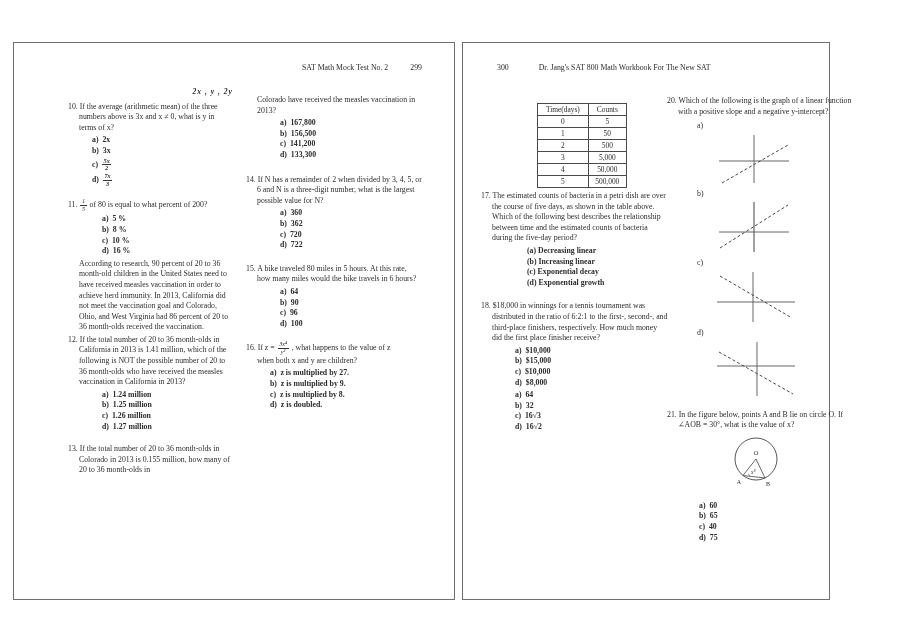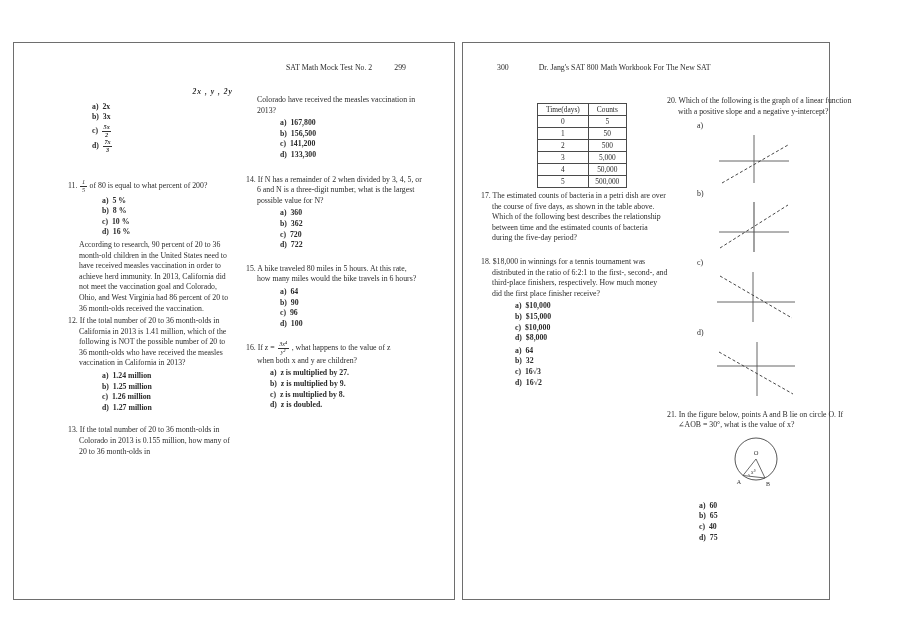--- a/index.html
+++ b/index.html
@@ -3,40 +3,40 @@
 <meta charset="utf-8">
 <style>
   html,body{margin:0;padding:0;background:#ffffff;}
   .canvas{position:relative;width:910px;height:644px;background:#ffffff;overflow:hidden;
           font-family:"Liberation Serif","DejaVu Serif",serif;color:#2b2b2b;}
   .page{position:absolute;top:42px;height:558px;background:#fff;border:1.5px solid #6e6e6e;box-sizing:border-box;}
   .page.left{left:13px;width:442px;}
   .page.right{left:462px;width:368px;}
 
   .runhead{position:absolute;top:20px;font-size:7.8px;display:flex;gap:22px;white-space:nowrap;}
-  .page.left .runhead{left:272px;}
+  .page.left .runhead{left:288px;}
   .page.right .runhead{left:34px;gap:30px;}
 
   .col{position:absolute;font-size:7.8px;line-height:10.6px;}
   .col1{left:54px;top:44px;width:165px;}
   .col2{left:232px;top:52px;width:176px;}
   .rcol1{left:18px;top:60px;width:188px;}
   .rcol2{left:204px;top:53px;width:226px;}
 
   .given{text-align:right;font-style:italic;font-weight:bold;font-size:7.6px;margin-bottom:4px;letter-spacing:1px;}
   .q{padding-left:11px;text-indent:-11px;margin-top:10px;}
   .q.first{margin-top:0;}
   .cont{padding-left:11px;margin-top:0;}
   .qhdr{margin-top:14px;}
   .info{margin-top:2px;padding-left:11px;}
   .opts{margin-top:2px;font-weight:bold;}
   .opt{white-space:pre-wrap;padding-left:24px;}
   .opts.deep .opt{padding-left:34px;}
   .opts.paren .opt{padding-left:20px;}
-  .qrow{display:flex;align-items:center;gap:3px;margin-top:25px;white-space:nowrap;}
+  .qrow{display:flex;align-items:center;gap:3px;margin-top:10px;white-space:nowrap;}
   .q16b{padding-left:11px;}
   .frac{display:inline-flex;flex-direction:column;align-items:center;font-size:6.2px;line-height:6.8px;vertical-align:middle;font-style:italic;}
   .frac .num{border-bottom:0.8px solid #333;padding:0 1.5px;}
   .fopt{display:flex;align-items:center;gap:4px;padding-left:24px;margin:1px 0;}
 
   table.counts{border-collapse:collapse;margin:0 0 0 56px;font-size:7.4px;}
   table.counts th,table.counts td{border:0.9px solid #4a4a4a;padding:0.5px 6px;text-align:center;font-weight:normal;line-height:10px;}
   table.counts th{padding:0.5px 8px;}
 
   .graphrow{margin-top:4px;}
@@ -52,20 +52,21 @@
 
   <div class="page left">
     <div class="runhead">
       <span>SAT Math Mock Test No. 2</span>
       <span>299</span>
     </div>
 
     <div class="col col1">
       <div class="given">2x ,  y ,  2y</div>
 
+      <div class="q first">10. If the average (arithmetic mean) of the three numbers above is 3x and x ≠ 0, what is y in terms of x?</div>
       <div class="opts">
         <div class="opt">a)  2x</div>
         <div class="opt">b)  3x</div>
         <div class="fopt">
           <span>c)</span>
           <span class="frac">
             <span class="num">5x</span>
             <span class="den">2</span>
           </span>
         </div>
@@ -183,20 +184,26 @@
               <td>50,000</td>
             </tr>
         <tr>
               <td>5</td>
               <td>500,000</td>
             </tr>
       </tbody>
         </table>
 
       <div class="q" style="margin-top:3px;">17. The estimated counts of bacteria in a petri dish are over the course of five days, as shown in the table above. Which of the following best describes the relationship between time and the estimated counts of bacteria during the five-day period?</div>
+      <div class="opts paren" style="padding-left:26px;">
+        <div class="opt">(a) Decreasing linear</div>
+        <div class="opt">(b) Increasing linear</div>
+        <div class="opt">(c) Exponential decay</div>
+        <div class="opt">(d) Exponential growth</div>
+      </div>
 
       <div class="q" style="margin-top:13px;">18. $18,000 in winnings for a tennis tournament was distributed in the ratio of 6:2:1 to the first-, second-, and third-place finishers, respectively. How much money did the first place finisher receive?</div>
       <div class="opts deep">
         <div class="opt">a)  $10,000</div>
         <div class="opt">b)  $15,000</div>
         <div class="opt">c)  $10,000</div>
         <div class="opt">d)  $8,000</div>
       </div>
 
       <div class="opts deep">

